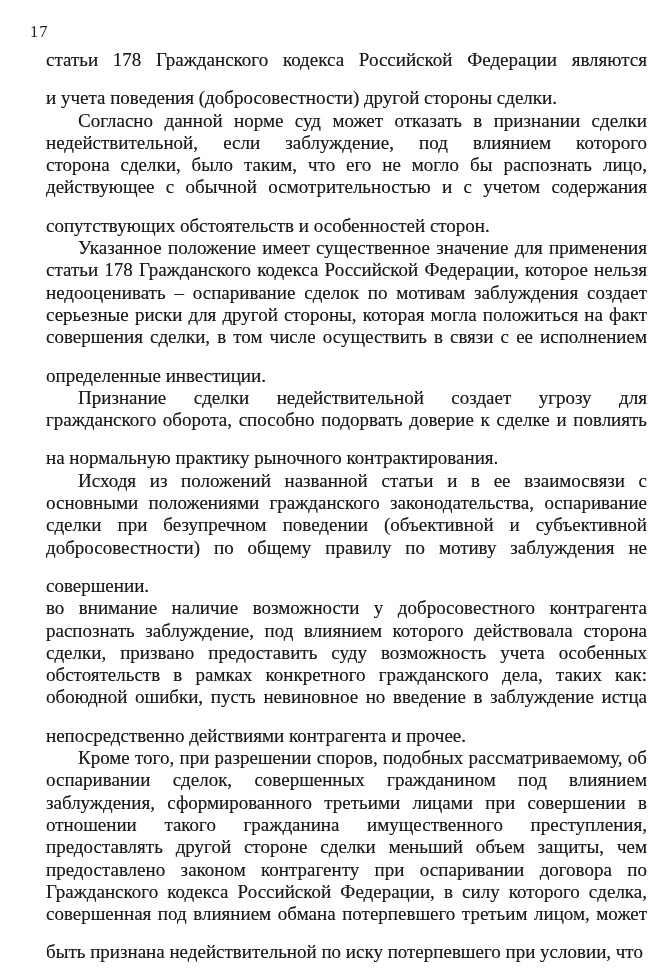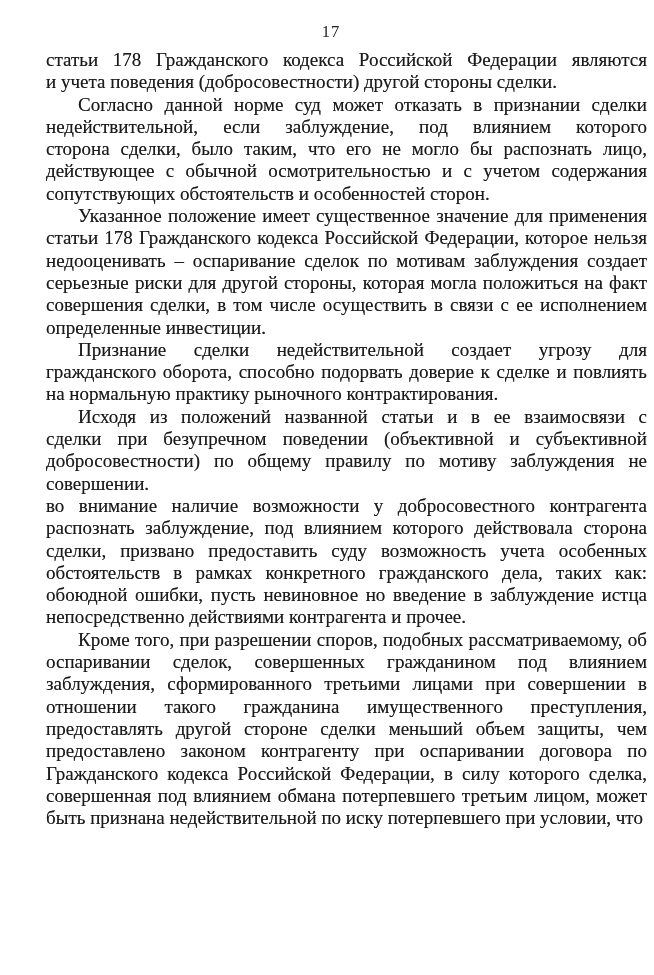--- a/index.html
+++ b/index.html
@@ -18,21 +18,21 @@
   .scan-page {
     position: absolute;
     inset: 0;
     background: #ffffff;
   }
   .page-number {
     position: absolute;
     top: 22px;
     left: 30px;
     width: 602px;
-    text-align: center;
+    text-align: left;
     font-size: 16.5px;
     letter-spacing: 1px;
     color: #222222;
   }
   .document-body {
     position: absolute;
     top: 49px;
     left: 46px;
     width: 601px;
     font-size: 19px;
@@ -46,20 +46,21 @@
   }
   .line {
     text-align: justify;
     text-align-last: justify;
     white-space: normal;
     overflow: hidden;
     height: 22.3px;
   }
   .line.last {
     text-align-last: left;
+    margin-top: 16px;
   }
   .line.indent {
     text-indent: 32px;
   }
 </style>
 </head>
 <body>
 
 <div class="scan-page">
   <div class="page-number">17</div>
@@ -83,20 +84,21 @@
         <div class="line">совершения сделки, в том числе осуществить в связи с ее исполнением</div>
         <div class="line last">определенные инвестиции.</div>
       </div>
       <div class="paragraph">
         <div class="line indent">Признание сделки недействительной создает угрозу для стабильности</div>
         <div class="line">гражданского оборота, способно подорвать доверие к сделке и повлиять</div>
         <div class="line last">на нормальную практику рыночного контрактирования.</div>
       </div>
       <div class="paragraph">
         <div class="line indent">Исходя из положений названной статьи и в ее взаимосвязи с</div>
+        <div class="line">основными положениями гражданского законодательства, оспаривание</div>
         <div class="line">сделки при безупречном поведении (объективной и субъективной</div>
         <div class="line">добросовестности) по общему правилу по мотиву заблуждения не</div>
         <div class="line last">совершении.</div>
       </div>
       <div class="paragraph">
         <div class="line">во внимание наличие возможности у добросовестного контрагента</div>
         <div class="line">распознать заблуждение, под влиянием которого действовала сторона</div>
         <div class="line">сделки, призвано предоставить суду возможность учета особенных</div>
         <div class="line">обстоятельств в рамках конкретного гражданского дела, таких как: наличие</div>
         <div class="line">обоюдной ошибки, пусть невиновное но введение в заблуждение истца</div>

